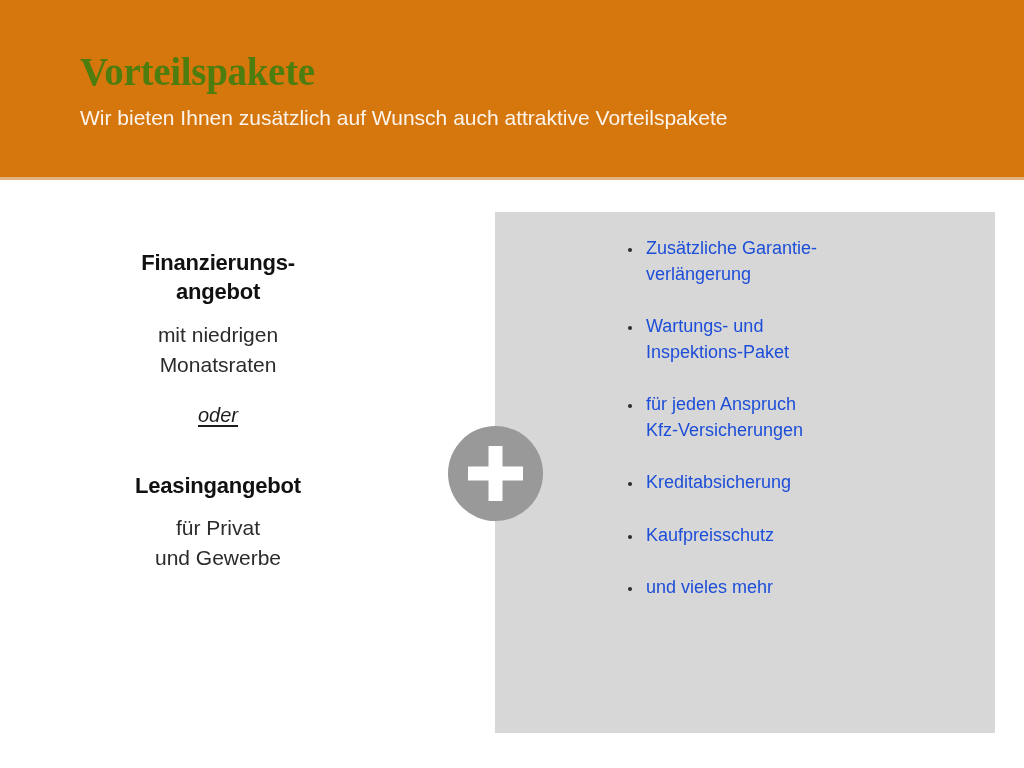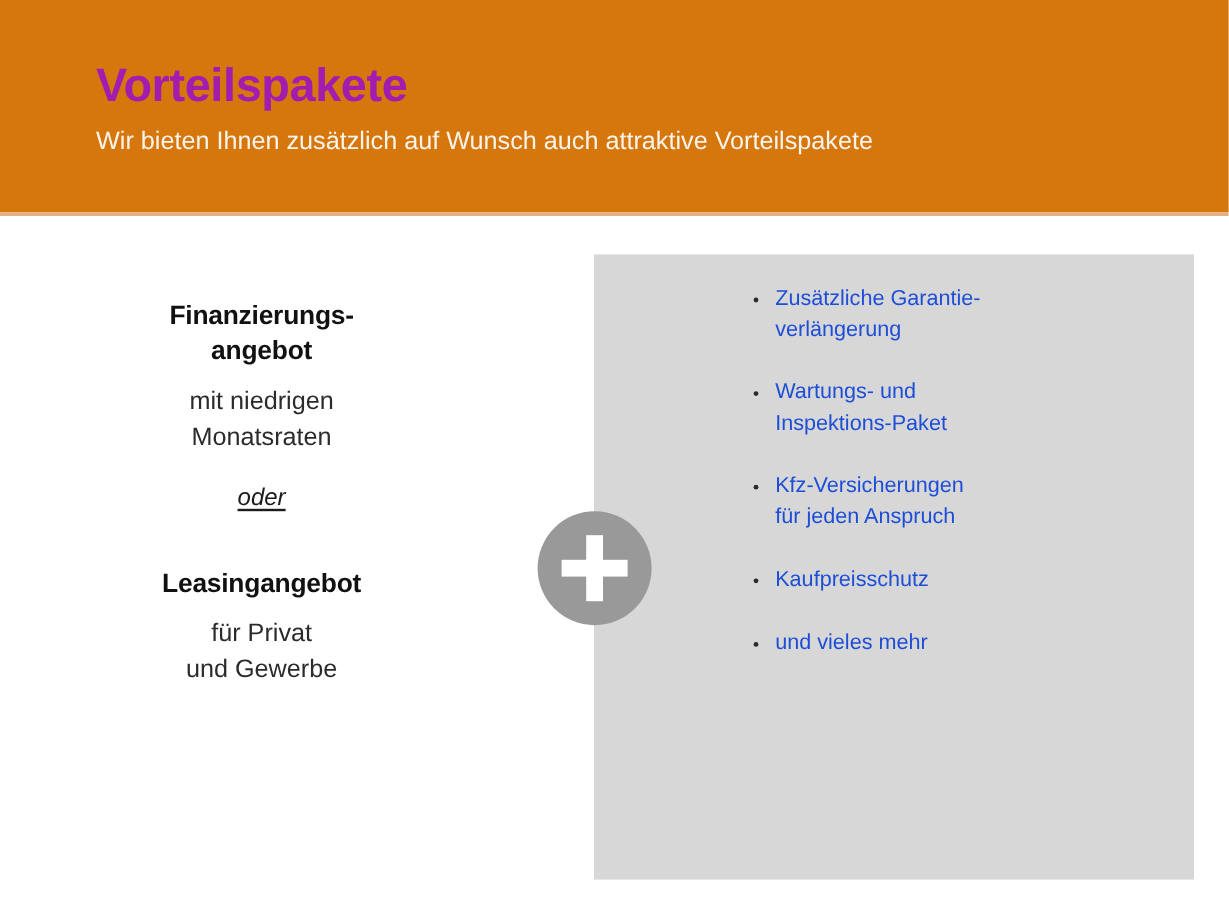--- a/index.html
+++ b/index.html
@@ -32,24 +32,25 @@
     width: 1024px;
     height: 3px;
     background: #e3b281;
   }
   .header-title {
     position: absolute;
     left: 80px;
     top: 52px;
     font-size: 39px;
     font-weight: bold;
-    color: #a21caf;
+    color: #4d7c0f;
     letter-spacing: -0.3px;
     line-height: 1.05;
     white-space: nowrap;
+    font-family: Liberation Serif, serif;
   }
   .header-subtitle {
     position: absolute;
     left: 80px;
     top: 105px;
     font-size: 21px;
     font-weight: normal;
     color: #fbf4ec;
     line-height: 1.2;
     white-space: nowrap;
@@ -176,24 +177,28 @@
   </div>
 
   <div class="benefit-item">
     <span class="benefit-bullet"></span>
     <span class="benefit-line">Wartungs- und</span>
     <span class="benefit-line">Inspektions-Paket</span>
   </div>
 
   <div class="benefit-item">
     <span class="benefit-bullet"></span>
+    <span class="benefit-line">für jeden Anspruch</span>
     <span class="benefit-line">Kfz-Versicherungen</span>
-    <span class="benefit-line">für jeden Anspruch</span>
-  </div>
-
+  </div>
+
+  <div class="benefit-item">
+    <span class="benefit-bullet"></span>
+    <span class="benefit-line">Kreditabsicherung</span>
+  </div>
 
   <div class="benefit-item">
     <span class="benefit-bullet"></span>
     <span class="benefit-line">Kaufpreisschutz</span>
   </div>
 
   <div class="benefit-item">
     <span class="benefit-bullet"></span>
     <span class="benefit-line">und vieles mehr</span>
   </div>

